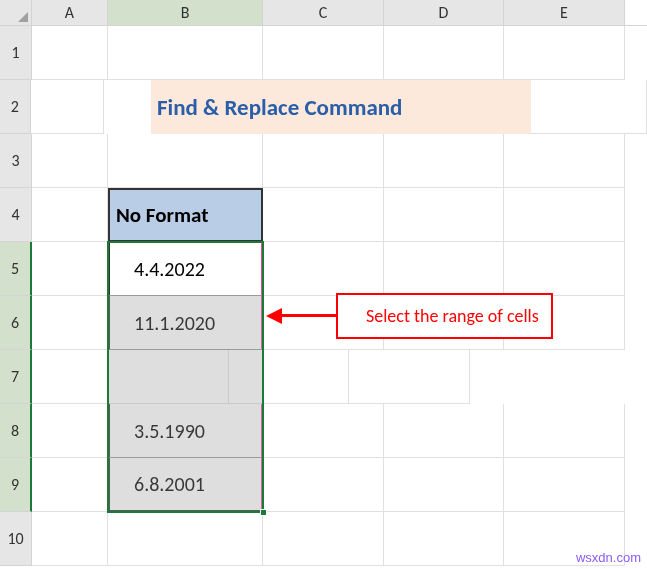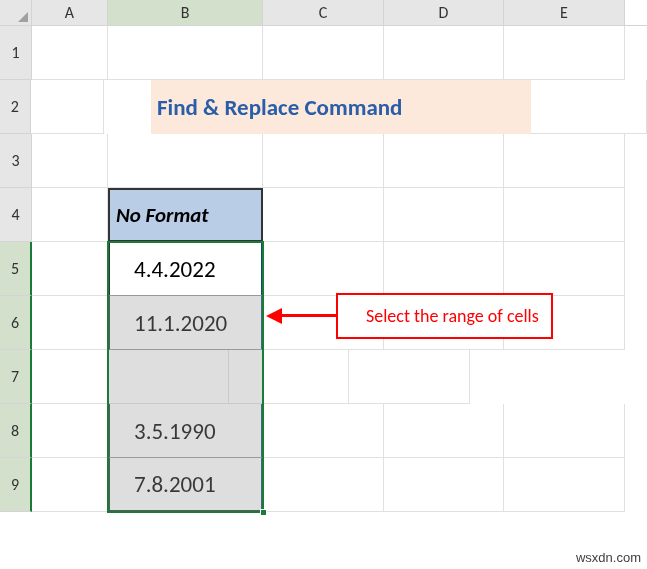--- a/index.html
+++ b/index.html
@@ -89,27 +89,26 @@
     font-weight: bold;
     font-size: 23px;
     border-right: none;
     border-bottom: none;
   }
   .header-cell {
     background: #b9cde6;
     font-weight: bold;
     font-size: 21px;
     border: 2px solid #333 !important;
-    font-style: italic;
   }
   .data-cell {
     border-left: 2px solid #333;
-    border-right: 2px solid #0c4a6e;
+    border-right: 2px solid #ec4899;
     border-bottom: 1px solid #999;
-    font-size: 23px;
+    font-size: 20px;
     position: relative;
     padding-left: 24px;
   }
   .data-cell.last { border-bottom: 2px solid #333; }
   .sel-overlay {
     position: absolute;
     border: 2px solid #1a7a3a;
     pointer-events: none;
     z-index: 5;
   }
@@ -149,21 +148,21 @@
     width: 0; height: 0;
     border-top: 8px solid transparent;
     border-bottom: 8px solid transparent;
     border-right: 16px solid #ff0000;
   }
   .watermark {
     position: absolute;
     right: 6px;
     bottom: 4px;
     font-size: 13px;
-    color: #404040;
+    color: #8b5cf6;
     font-family: Arial, sans-serif;
   }
 </style>
 </head>
 <body>
 
 <div class="grid">
 
   <div class="col-headers">
     <div class="corner"></div>
@@ -239,26 +238,34 @@
     <div class="cell cA"></div>
     <div class="cell cB data-cell">3.5.1990</div>
     <div class="cell cC"></div>
     <div class="cell cD"></div>
     <div class="cell cE"></div>
   </div>
 
   <div class="row">
     <div class="row-h sel-row">9</div>
     <div class="cell cA"></div>
-    <div class="cell cB data-cell last">7.8.2001</div>
-    <div class="cell cC"></div>
-    <div class="cell cD"></div>
-    <div class="cell cE"></div>
-  </div>
-
+    <div class="cell cB data-cell last">6.8.2001</div>
+    <div class="cell cC"></div>
+    <div class="cell cD"></div>
+    <div class="cell cE"></div>
+  </div>
+
+  <div class="row">
+    <div class="row-h">10</div>
+    <div class="cell cA"></div>
+    <div class="cell cB"></div>
+    <div class="cell cC"></div>
+    <div class="cell cD"></div>
+    <div class="cell cE"></div>
+  </div>
 
 </div>
 
 <div class="sel-inner" style="left:108px; top:296px; width:155px; height:216px;"></div>
 <div class="sel-overlay" style="left:107px; top:241px; width:157px; height:272px;"></div>
 <div class="fill-handle" style="left:260px; top:509px;"></div>
 
 <div class="arrow" style="left:266px; top:314px;">
   <div class="arrow-head" style="left:0; top:-6px;"></div>
   <div class="arrow-line" style="left:14px; top:0; width:56px;"></div>

